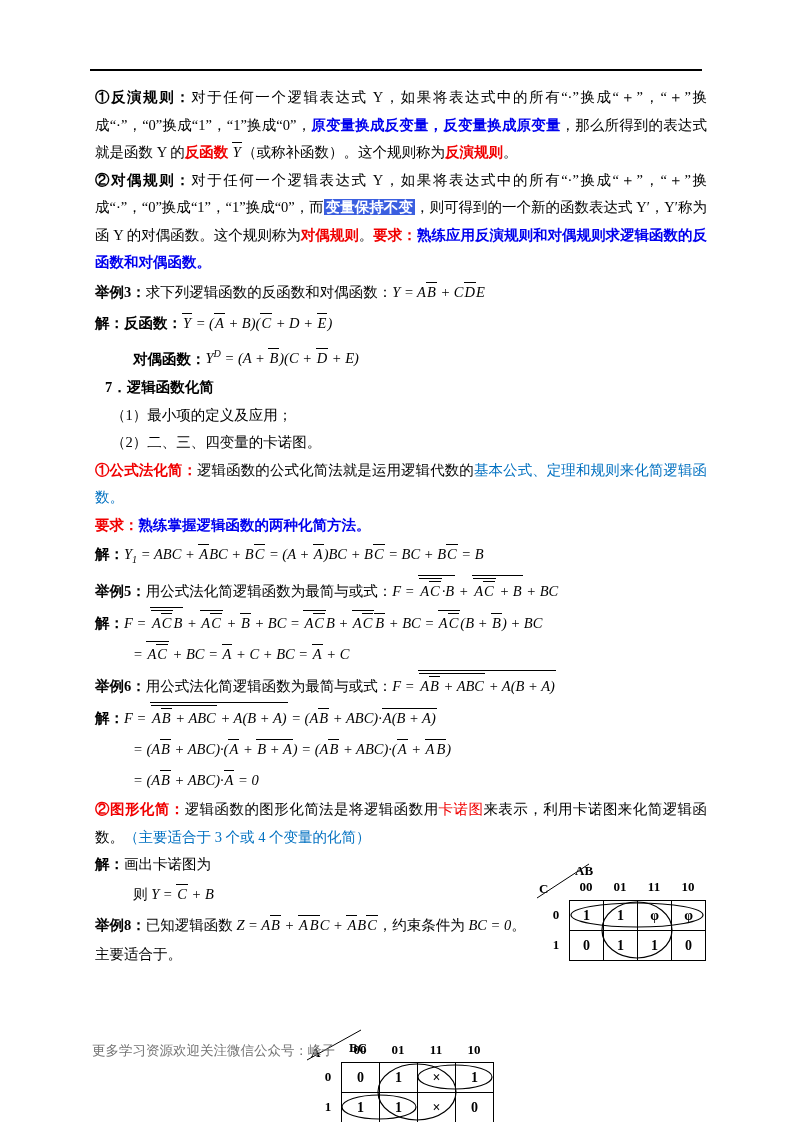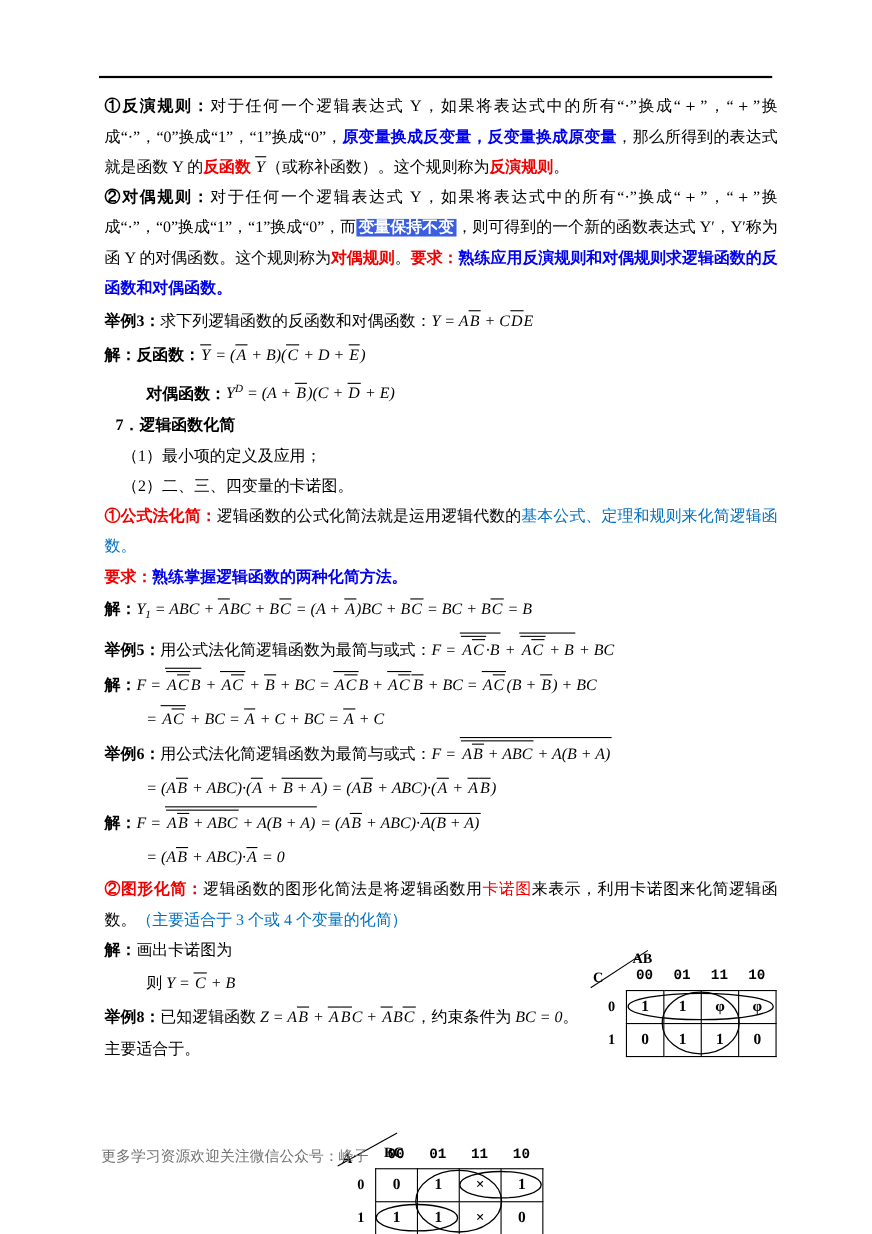--- a/index.html
+++ b/index.html
@@ -25,21 +25,21 @@
   .hl { background:#3b5fe0; color:#ffffff; font-weight:bold; padding:0 2px; }
   .math { font-family:"Liberation Serif",serif; font-style:italic; white-space:nowrap; }
   .math sup { font-size:0.7em; }
   .math sub { font-size:0.7em; }
   .ov { display:inline-block; border-top:1px solid currentColor; padding:2px 1px 0 1px; line-height:1.08; }
 
   
   .kmap { position:absolute; font-family:"Liberation Serif",serif; }
   .kv { position:absolute; font-weight:bold; font-size:13px; }
   .klabels { position:absolute; display:flex; font-size:13px; font-weight:bold; }
-  .klabels span { display:block; text-align:center;font-family:Liberation Mono, monospace; }
+  .klabels span { display:block; text-align:center; }
   .krows { position:absolute; display:flex; flex-direction:column; font-size:13px; font-weight:bold; }
   .krows span { display:block; text-align:center; }
   .kgrid { position:absolute; border-collapse:collapse; }
   .kgrid td { border:1px solid #000; text-align:center; vertical-align:middle;
               font-size:14px; font-weight:bold; padding:0; }
   .kmap svg.overlay { position:absolute; left:0; top:0; pointer-events:none; }
   .grp  { fill:none; stroke:#000; stroke-width:1.2; }
   .diag { stroke:#000; stroke-width:1; }
   .footer { position:absolute; left:92px; top:1042px; font-size:13.5px; color:#737373; }
 </style>
@@ -59,22 +59,22 @@
     <p class="in10"><b>7．逻辑函数化简</b></p>
     <p class="in16">（1）最小项的定义及应用；</p>
     <p class="in16">（2）二、三、四变量的卡诺图。</p>
     <p><span class="red-bold">①公式法化简：</span>逻辑函数的公式化简法就是运用逻辑代数的<span class="blue">基本公式、定理和规则来化简逻辑函数。</span></p>
     <p><span class="red-bold">要求：</span><span class="blue-bold">熟练掌握逻辑函数的两种化简方法。</span></p>
     <p class="f"><b>解：</b><span class="math">Y<sub>1</sub> = ABC + <span class="ov">A</span>BC + B<span class="ov">C</span> = (A + <span class="ov">A</span>)BC + B<span class="ov">C</span> = BC + B<span class="ov">C</span> = B</span></p>
     <p class="f"><b>举例5：</b>用公式法化简逻辑函数为最简与或式：<span class="math">F = <span class="ov"><span class="ov">A<span class="ov">C</span></span>·B</span> + <span class="ov"><span class="ov">A<span class="ov">C</span></span> + B</span> + BC</span></p>
     <p class="f"><b>解：</b><span class="math">F = <span class="ov"><span class="ov">A<span class="ov">C</span></span>B</span> + <span class="ov">A<span class="ov">C</span></span> + <span class="ov">B</span> + BC = <span class="ov">A<span class="ov">C</span></span>B + <span class="ov">A<span class="ov">C</span></span><span class="ov">B</span> + BC = <span class="ov">A<span class="ov">C</span></span>(B + <span class="ov">B</span>) + BC</span></p>
     <p class="f indent"><span class="math">= <span class="ov">A<span class="ov">C</span></span> + BC = <span class="ov">A</span> + C + BC = <span class="ov">A</span> + C</span></p>
     <p class="f"><b>举例6：</b>用公式法化简逻辑函数为最简与或式：<span class="math">F = <span class="ov"><span class="ov">A<span class="ov">B</span> + ABC</span> + A(B + A)</span></span></p>
+    <p class="f"><b>解：</b><span class="math">F = <span class="ov"><span class="ov">A<span class="ov">B</span> + ABC</span> + A(B + A)</span> = (A<span class="ov">B</span> + ABC)·<span class="ov">A(B + A)</span></span></p>
     <p class="f indent"><span class="math">= (A<span class="ov">B</span> + ABC)·(<span class="ov">A</span> + <span class="ov">B + A</span>) = (A<span class="ov">B</span> + ABC)·(<span class="ov">A</span> + <span class="ov">A</span><span class="ov">B</span>)</span></p>
-    <p class="f"><b>解：</b><span class="math">F = <span class="ov"><span class="ov">A<span class="ov">B</span> + ABC</span> + A(B + A)</span> = (A<span class="ov">B</span> + ABC)·<span class="ov">A(B + A)</span></span></p>
     <p class="f indent"><span class="math">= (A<span class="ov">B</span> + ABC)·<span class="ov">A</span> = 0</span></p>
     <p><span class="red-bold">②图形化简：</span>逻辑函数的图形化简法是将逻辑函数用<span class="red">卡诺图</span>来表示，利用卡诺图来化简逻辑函数。<span class="blue">（主要适合于 3 个或 4 个变量的化简）</span></p>
     <p><b>解：</b>画出卡诺图为</p>
     <p class="f indent">则 <span class="math">Y = <span class="ov">C</span> + B</span></p>
     <p class="f"><b>举例8：</b>已知逻辑函数 <span class="math">Z = A<span class="ov">B</span> + <span class="ov">A</span><span class="ov">B</span>C + <span class="ov">A</span>B<span class="ov">C</span></span>，约束条件为 <span class="math">BC = 0</span>。</p>
     <p>主要适合于。</p>
   </div>
 
   <div class="kmap" style="left:533px; top:862px; width:176px; height:104px;">
     <span class="kv" style="left:42px; top:1px;">AB</span>

